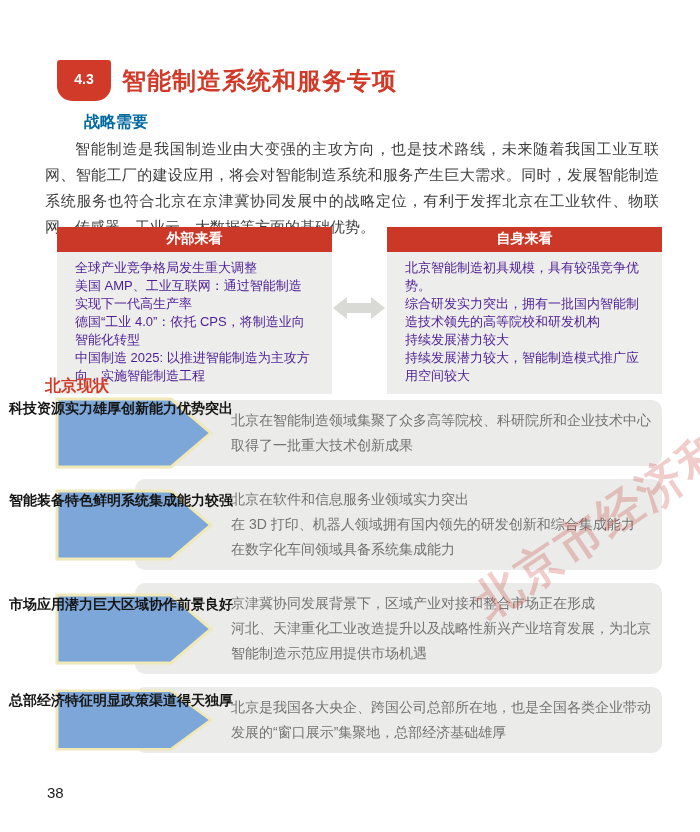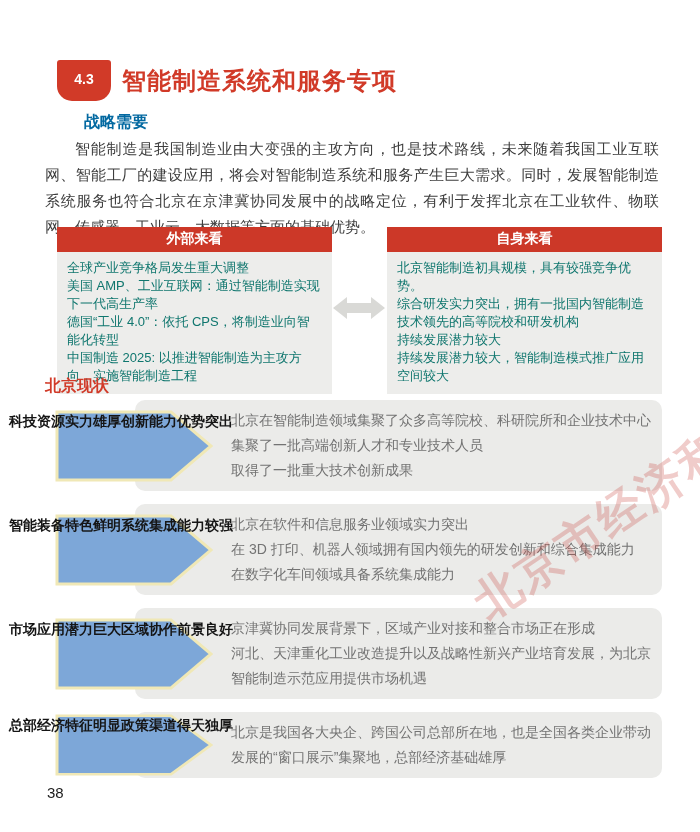--- a/index.html
+++ b/index.html
@@ -26,22 +26,22 @@
   }
 
   
   .compare-row { position:absolute; left:57px; top:227px; width:605px; display:flex; justify-content:space-between; }
   .compare-box { width:275px; }
   .compare-box-header {
     background:#cc3828; color:#ffffff; font-size:14px; font-weight:bold;
     text-align:center; padding:3px 12px 4px;
   }
   .compare-box-body {
-    background:#ededeb; padding:7px 10px 9px; font-size:13px;
-    line-height:18px; color:#0f766e; min-height:122px;
+    background:#ededeb; padding:7px 18px 9px; font-size:13px;
+    line-height:18px; color:#4c1d95; min-height:122px;
   }
   .double-arrow { position:absolute; left:333px; top:291px; width:52px; height:34px; }
 
   
   .status-heading { position:absolute; left:45px; top:376px; color:#d13a28; font-size:16px; font-weight:bold; }
   .status-list { position:absolute; left:45px; top:400px; width:617px; }
   .status-item { position:relative; margin-bottom:13px; }
   .status-item-box {
     margin-left:90px; background:#ebebe9; border-radius:10px;
     padding:8px 10px 8px 96px; font-size:14px; line-height:25px; color:#737373;
@@ -106,21 +106,20 @@
   <svg class="double-arrow" viewBox="0 0 52 34" preserveAspectRatio="none">
     <polygon points="0,17 14,6 14,12 38,12 38,6 52,17 38,28 38,22 14,22 14,28" fill="#d9d9d6"></polygon>
   </svg>
 
   <div class="status-heading">北京现状</div>
   <div class="status-list">
 
     <div class="status-item">
       <div class="status-item-box">
         <div>北京在智能制造领域集聚了众多高等院校、科研院所和企业技术中心</div>
-        <div>集聚了一批高端创新人才和专业技术人员</div>
         <div>取得了一批重大技术创新成果</div>
       </div>
       <div class="status-arrow">
         <svg viewBox="0 0 158 72" preserveAspectRatio="none">
           <polygon points="2,2 116,2 156,36 116,70 2,70" fill="#7da7d8" stroke="#f0e8b6" stroke-width="3"></polygon>
         </svg>
         <div class="status-arrow-label">
           <span>科技资源实力雄厚</span>
           <span>创新能力优势突出</span>
         </div>

